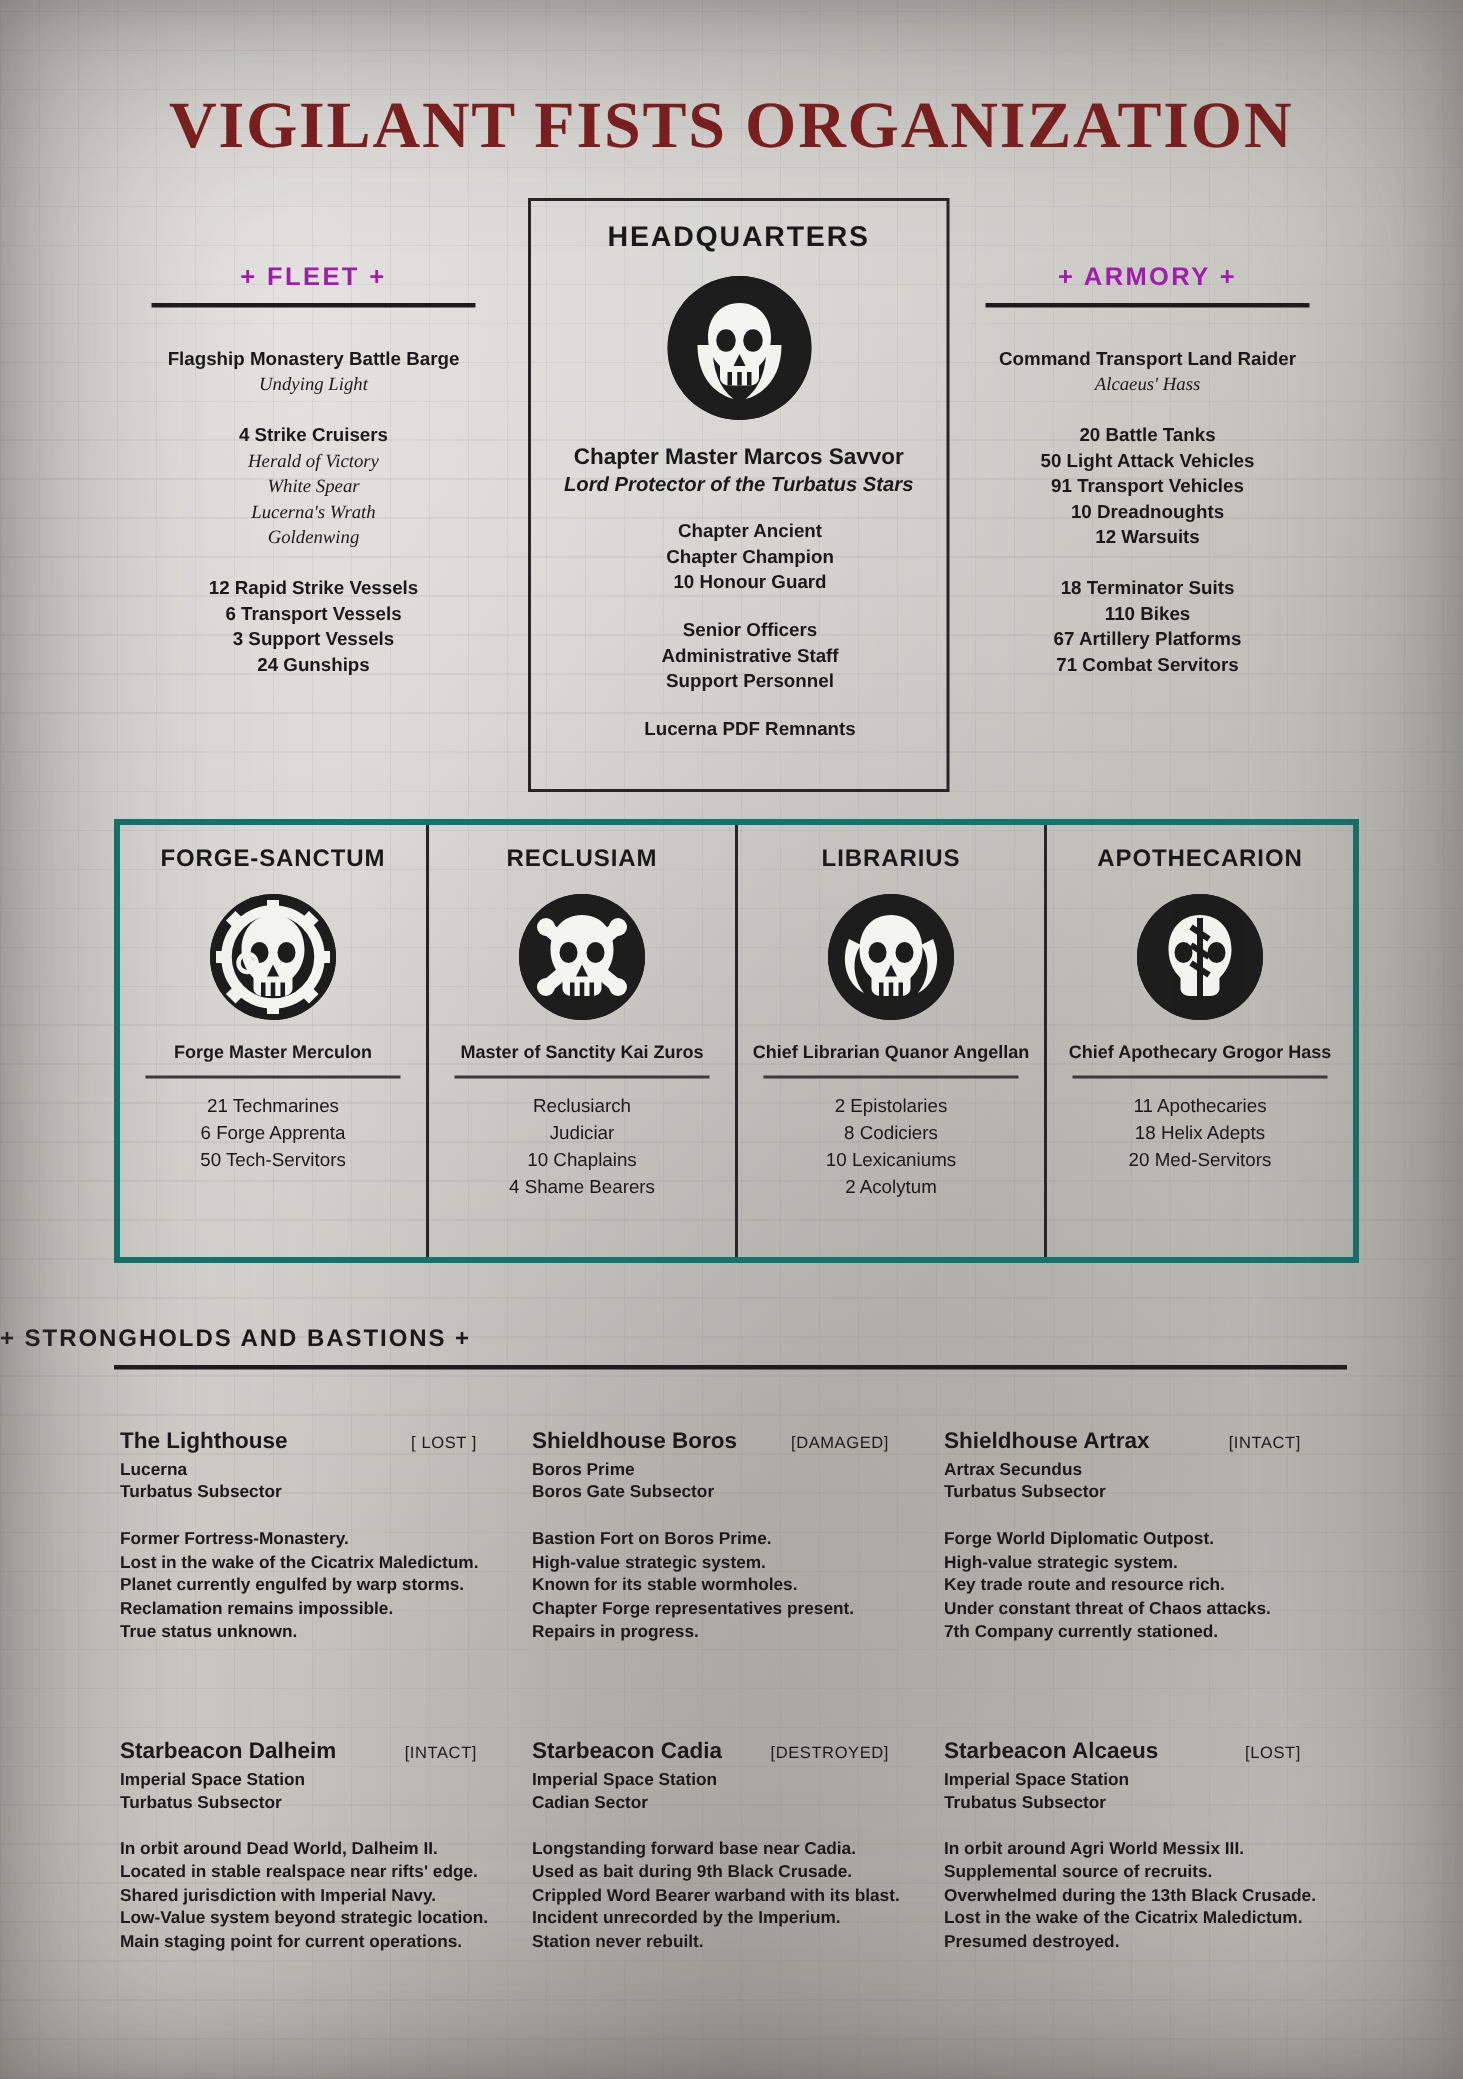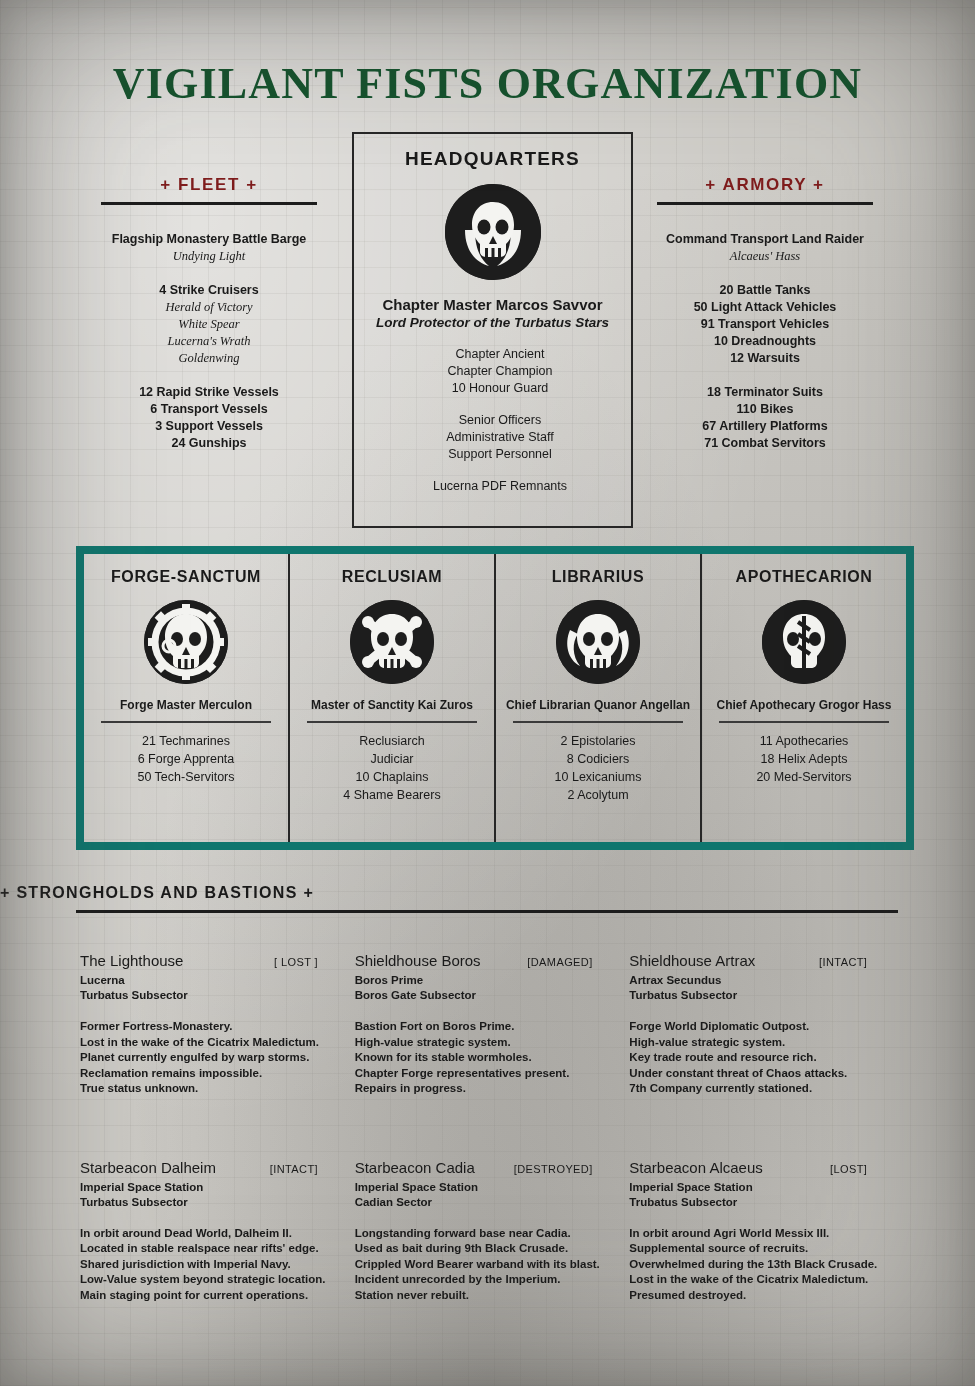--- a/index.html
+++ b/index.html
@@ -42,30 +42,30 @@
   .title {
     position: absolute;
     top: 58px;
     left: 0;
     width: 975px;
     text-align: center;
     font-family: "Liberation Serif", serif;
     font-weight: bold;
     font-size: 44px;
     letter-spacing: 1.2px;
-    color: #14532d;
+    color: #7f1d1d;
   }
 
   
   .sect-head {
     text-align: center;
     font-weight: bold;
     font-size: 17px;
     letter-spacing: 1.6px;
-    color: #7f1d1d;
+    color: #a21caf;
   }
   .rule {
     height: 3px;
     background: #1c1c1c;
     margin: 9px auto 0 auto;
   }
 
   
   .colblock {
     position: absolute;
@@ -119,34 +119,34 @@
   .hq-sub {
     font-style: italic;
     font-family: Liberation Sans, sans-serif;
     font-weight: bold;
     font-size: 13.5px;
     margin-top: 2px;
   }
   .hq-list {
     margin-top: 16px;
     font-size: 12.5px;
-    font-weight: normal;
+    font-weight: bold;
     line-height: 17px;
     margin-left: 15px;
   }
   .hq-list .grp { margin-bottom: 15px; }
 
   
   .dept-row {
     position: absolute;
     left: 76px;
     top: 546px;
     width: 822px;
     height: 288px;
-    border: 8px solid #0f766e;
+    border: 4px solid #0f766e;
     display: flex;
   }
   .dept {
     flex: 1 1 0;
     position: relative;
     text-align: center;
     padding-top: 14px;
   }
   .dept + .dept { border-left: 2px solid #262626; }
   .dept-title {
@@ -202,21 +202,21 @@
     grid-column-gap: 8px;
   }
   .sh-item { width: 262px; }
   .sh-titlerow {
     display: flex;
     align-items: baseline;
     justify-content: space-between;
     width: 238px;
   }
   .sh-name {
-    font-weight: normal;
+    font-weight: bold;
     font-size: 15px;
   }
   .sh-status {
     font-size: 11px;
     font-weight: normal;
     letter-spacing: 0.4px;
   }
   .sh-loc {
     margin-top: 4px;
     font-size: 11.5px;

